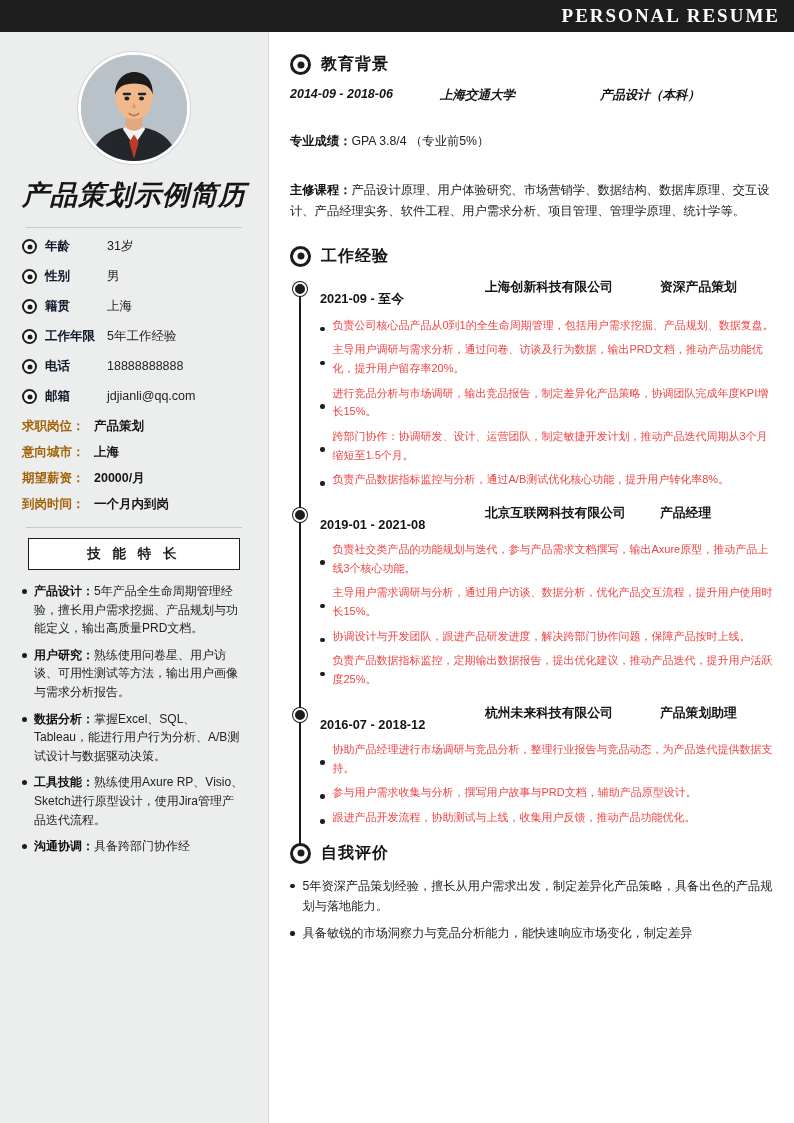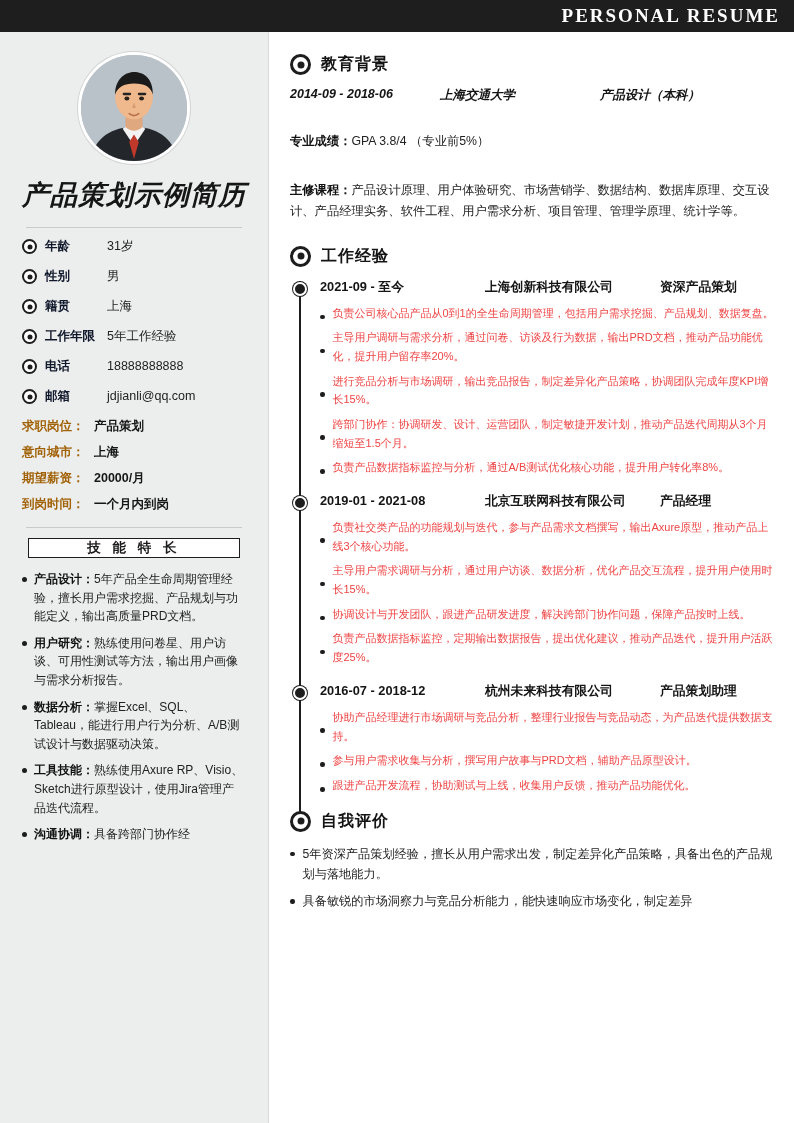--- a/index.html
+++ b/index.html
@@ -132,21 +132,21 @@
     width: 72px;
     flex: 0 0 72px;
     color: #a16207;
   }
   .job-value { font-weight: 700; color: #161616; }
   .skill-title-box {
     border: 1.5px solid #1d1d1d;
     text-align: center;
     font-weight: 700;
     font-size: 13.5px;
-    padding: 0 0;
+    padding: 6px 0;
     letter-spacing: 4px;
     margin: 10px 6px 12px 6px;
     background: #ffffff;
   }
   .skill-list { padding: 0; margin: 0; list-style: none; }
   .skill-item {
     display: flex;
     margin-bottom: 8px;
     font-size: 12px;
     line-height: 1.55;
@@ -243,21 +243,21 @@
     border: 2px solid #ffffff;
     box-shadow: 0 0 0 1px #1d1d1d;
   }
   .tl-head {
     display: flex;
     font-size: 12.8px;
     font-weight: 700;
     color: #141414;
     margin-bottom: 8px;
   }
-  .tl-date { width: 165px; flex: 0 0 165px; }
+  .tl-date { width: 165px; flex: 0 0 165px; margin-top: 12px; }
   .tl-company { width: 175px; flex: 0 0 175px; }
   .tl-role { flex: 1 1 auto; }
   .tl-list { list-style: none; margin: 0; padding: 0; }
   .tl-li {
     display: flex;
     font-size: 11px;
     line-height: 1.7;
     color: #ef4444;
     margin-bottom: 6px;
     align-items: center;

